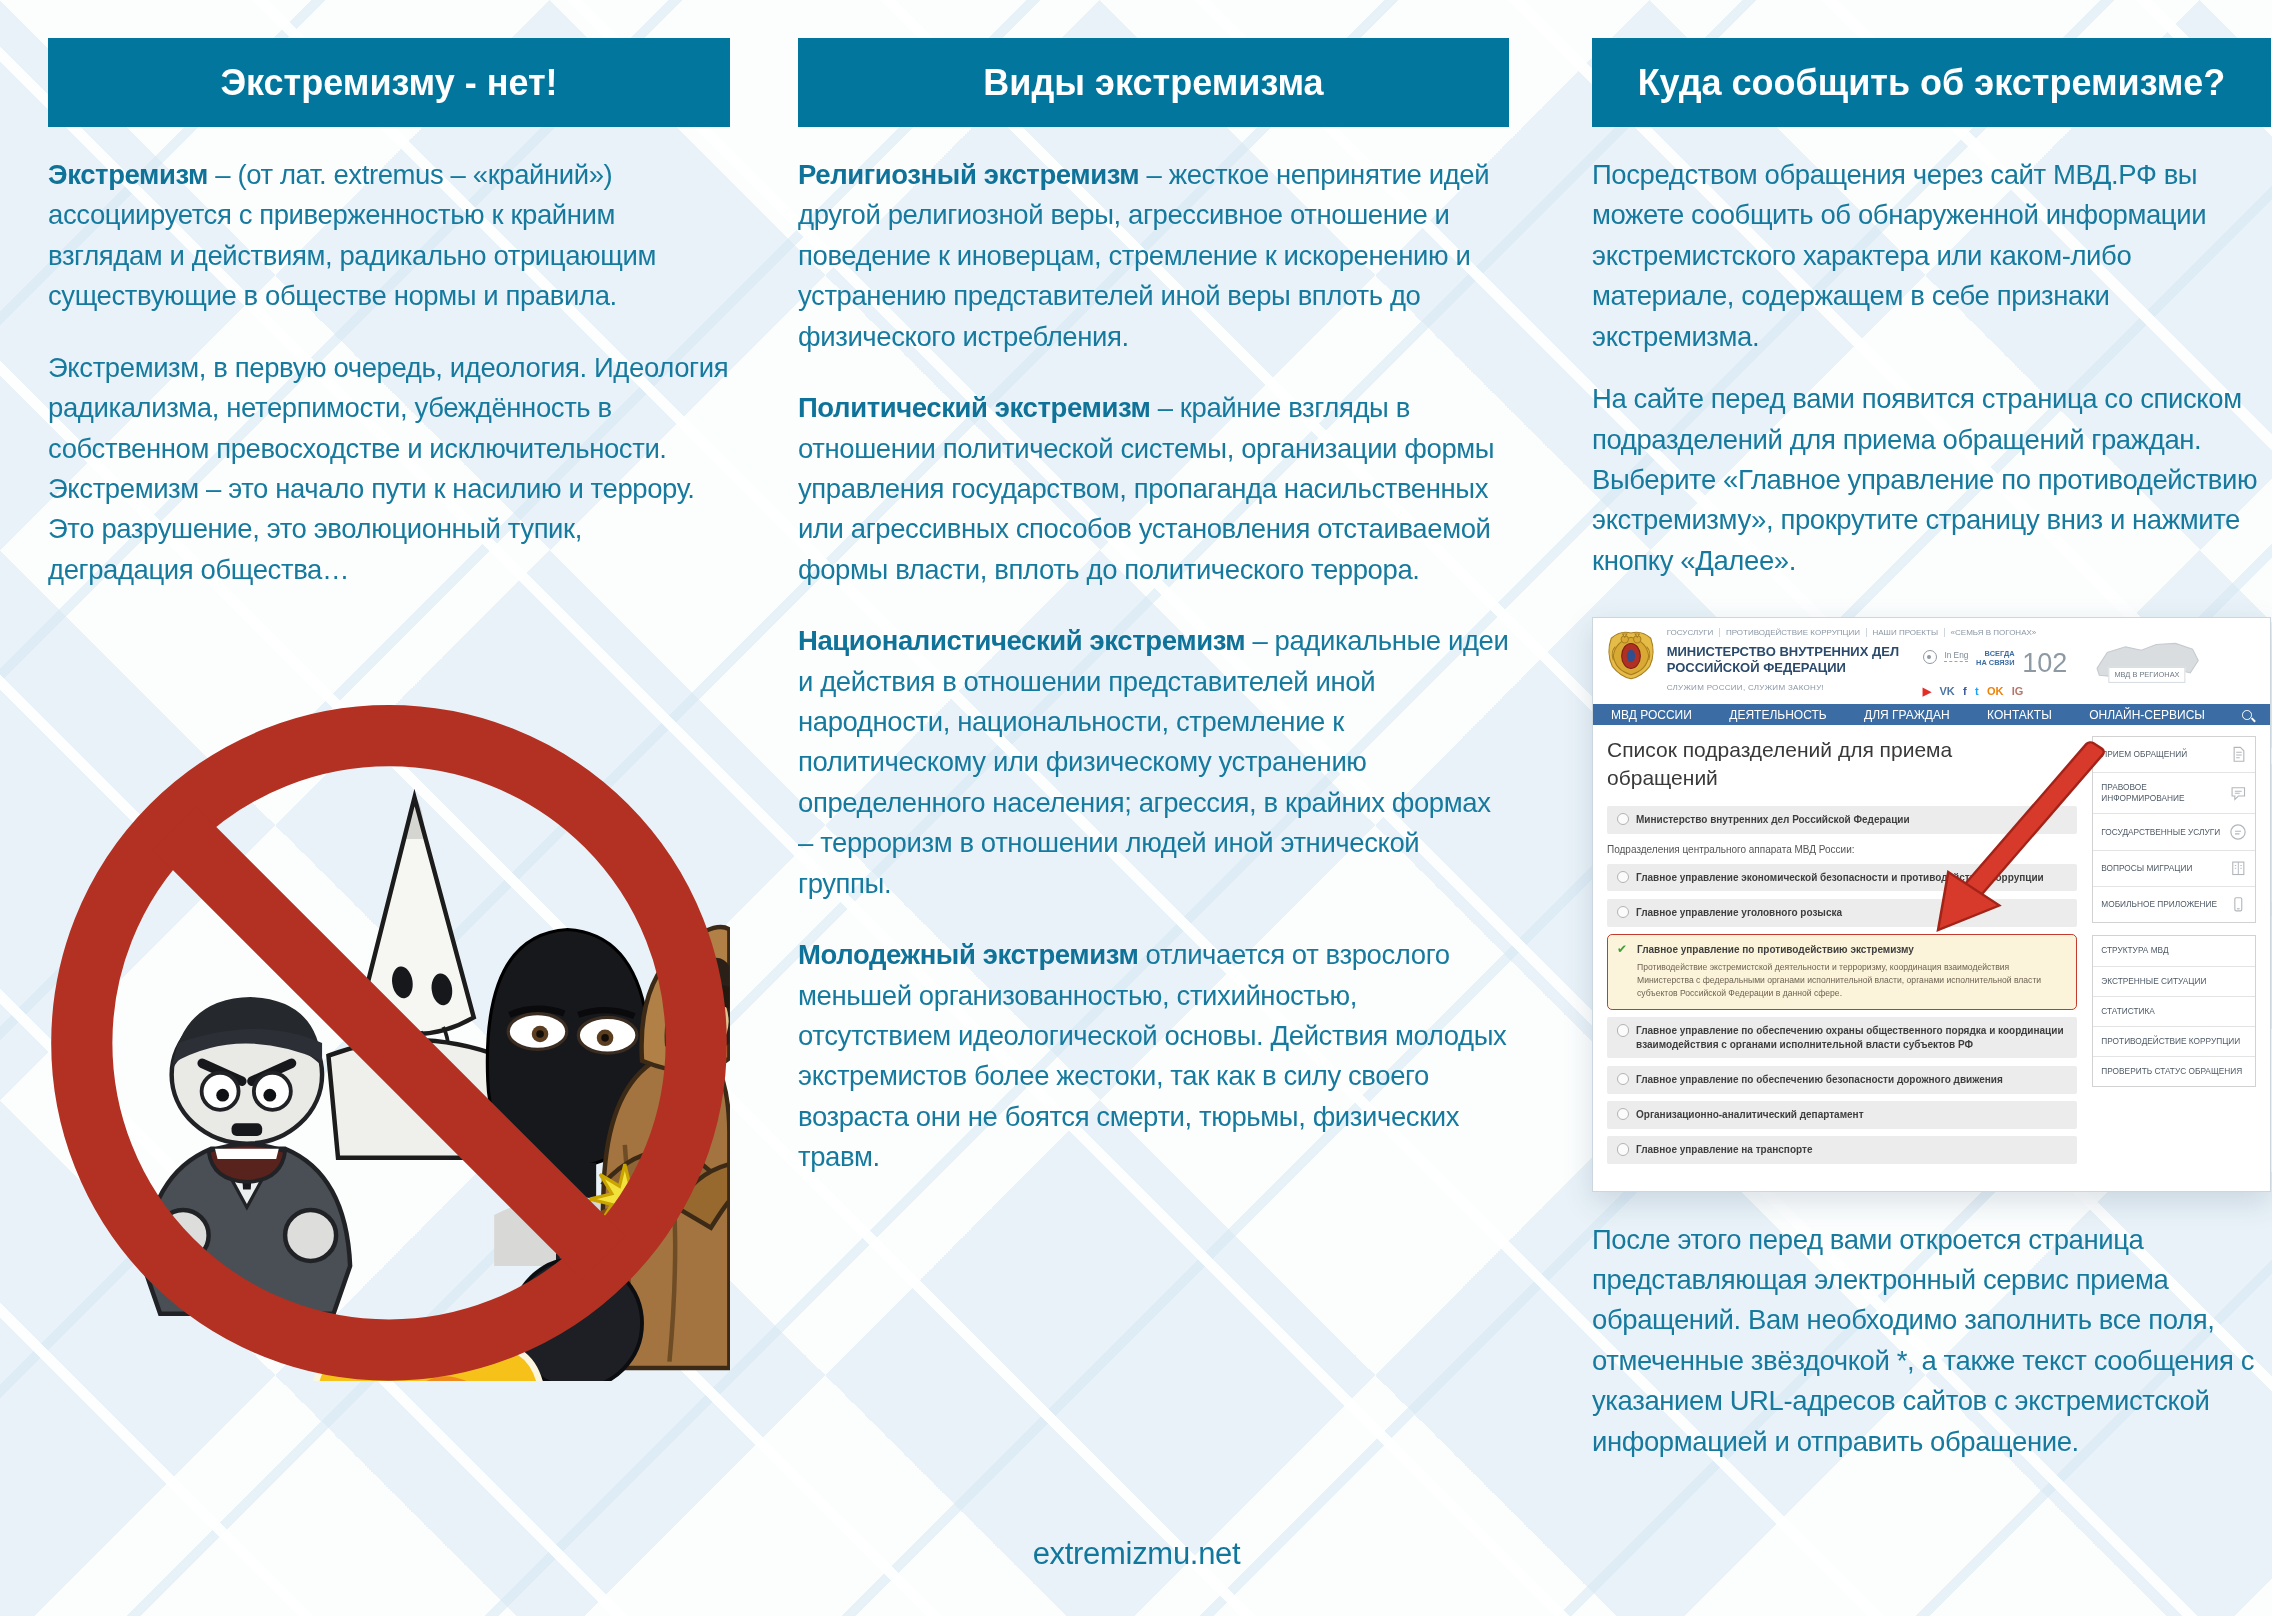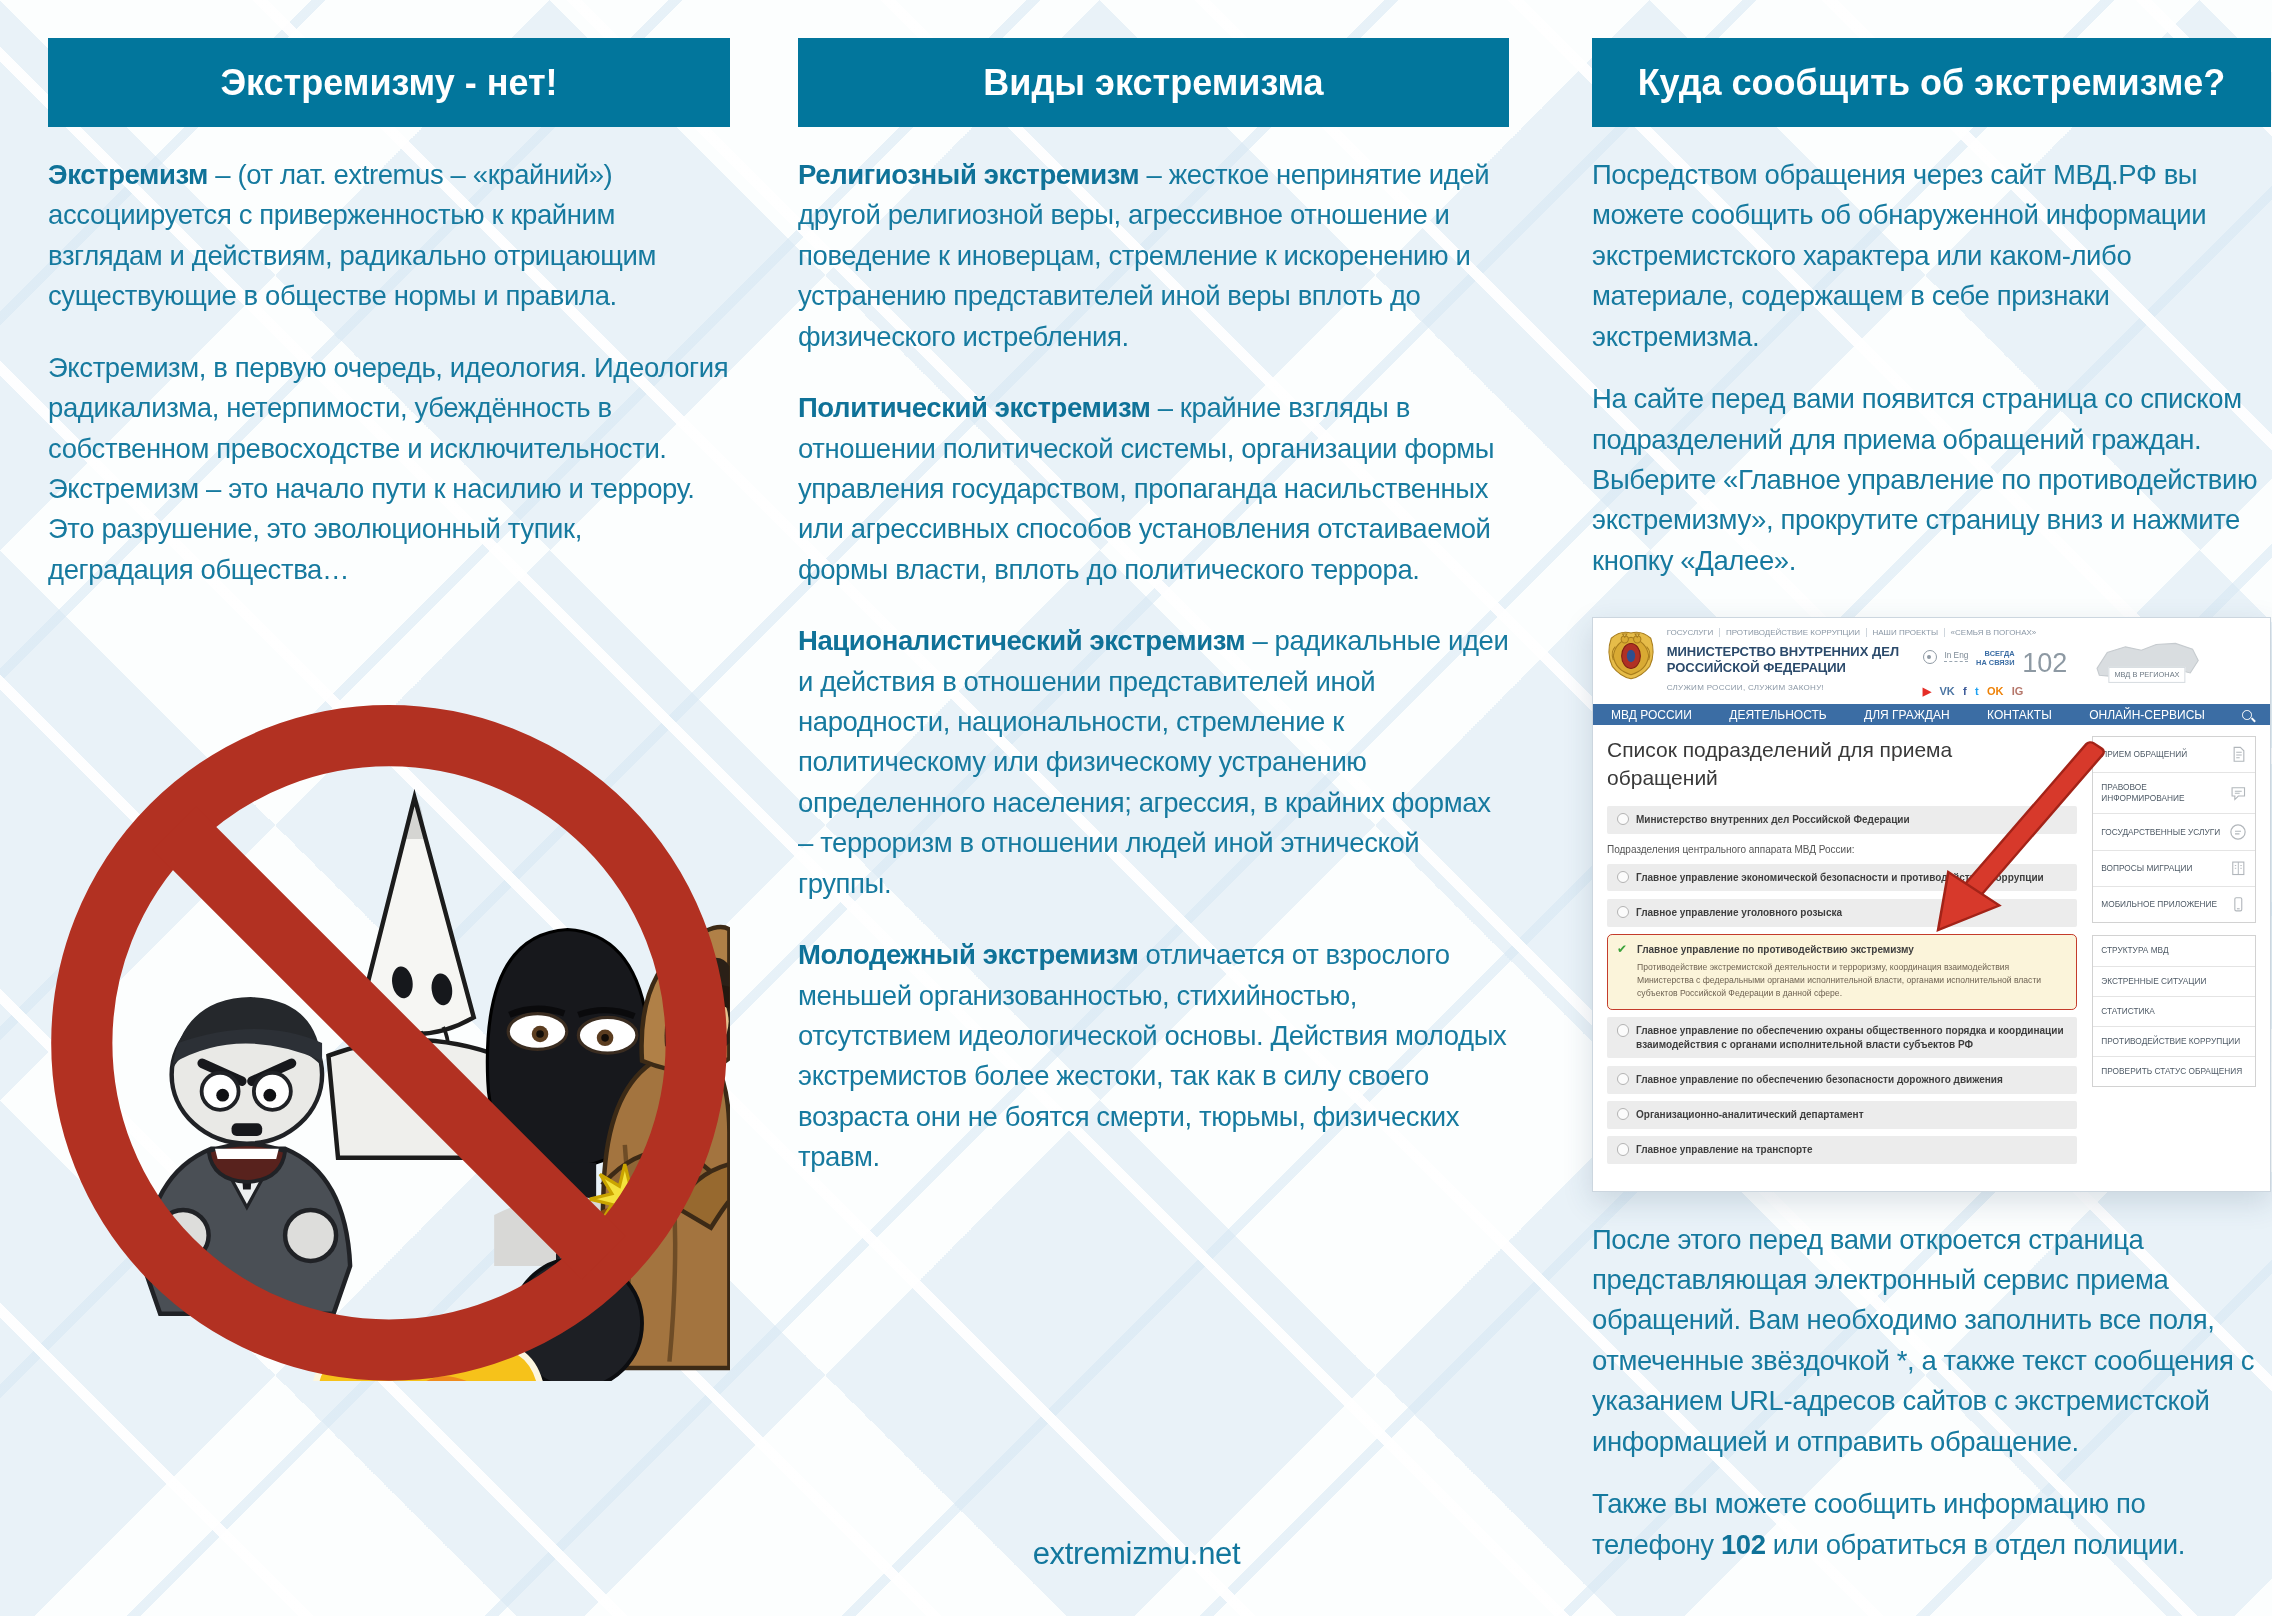--- a/index.html
+++ b/index.html
@@ -351,22 +351,19 @@
     <svg class="arrow-overlay" viewBox="0 0 1060 1030" preserveAspectRatio="none">
       <g transform="translate(790,230) rotate(127)" fill="#d7392b" stroke="#a32318" stroke-width="4">
         <rect x="0" y="-16" width="330" height="32" rx="8"></rect>
         <polygon points="322,-50 322,50 415,0"></polygon>
       </g>
     </svg>
   </div>
 
   <div class="copy" style="">
     <p style="margin-bottom:22px;">После этого перед вами откроется страница представляющая электронный сервис приема обращений. Вам необходимо заполнить все поля, отмеченные звёздочкой *, а также текст сообщения с указанием URL-адресов сайтов с экстремистской информацией и отправить обращение.</p>
-    <p style="margin-bottom:0;">
-      <span>Также вы можете сообщить информацию по телефону </span><b>102</b><span> или обратиться в отдел полиции.</span>
-    </p>
   </div>
 </section>
 
 <div class="footer">
   <span>extremizmu.net</span>
 </div>
 
 
 </body></html>

